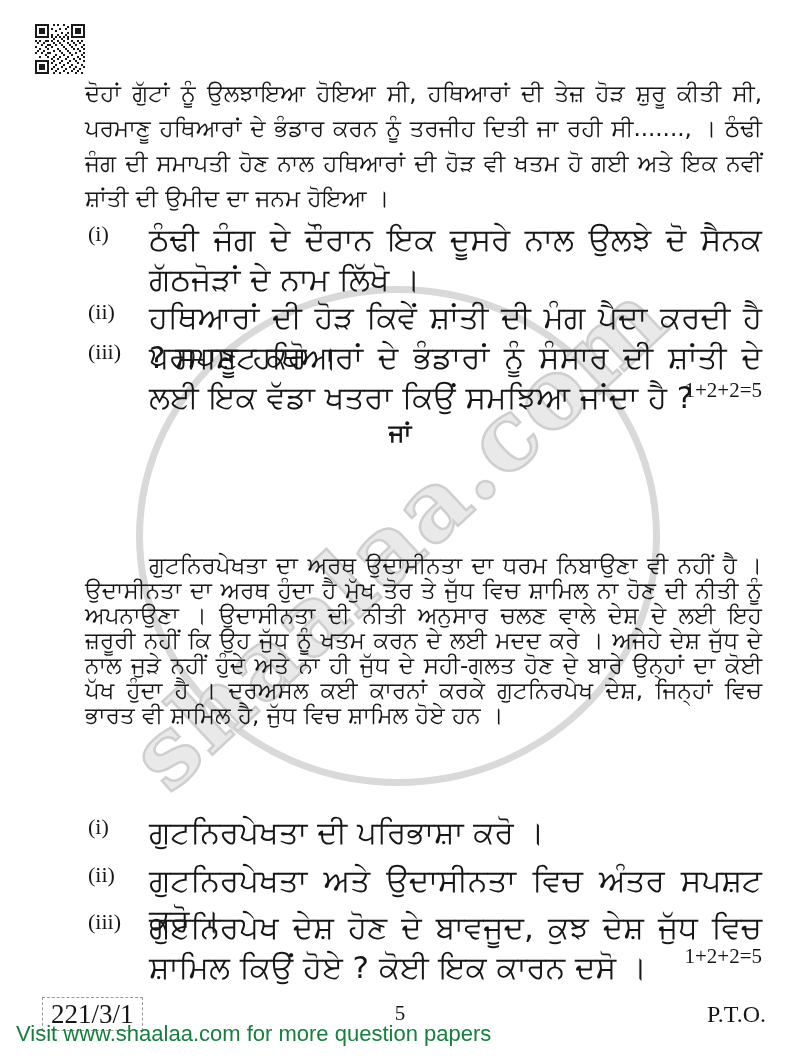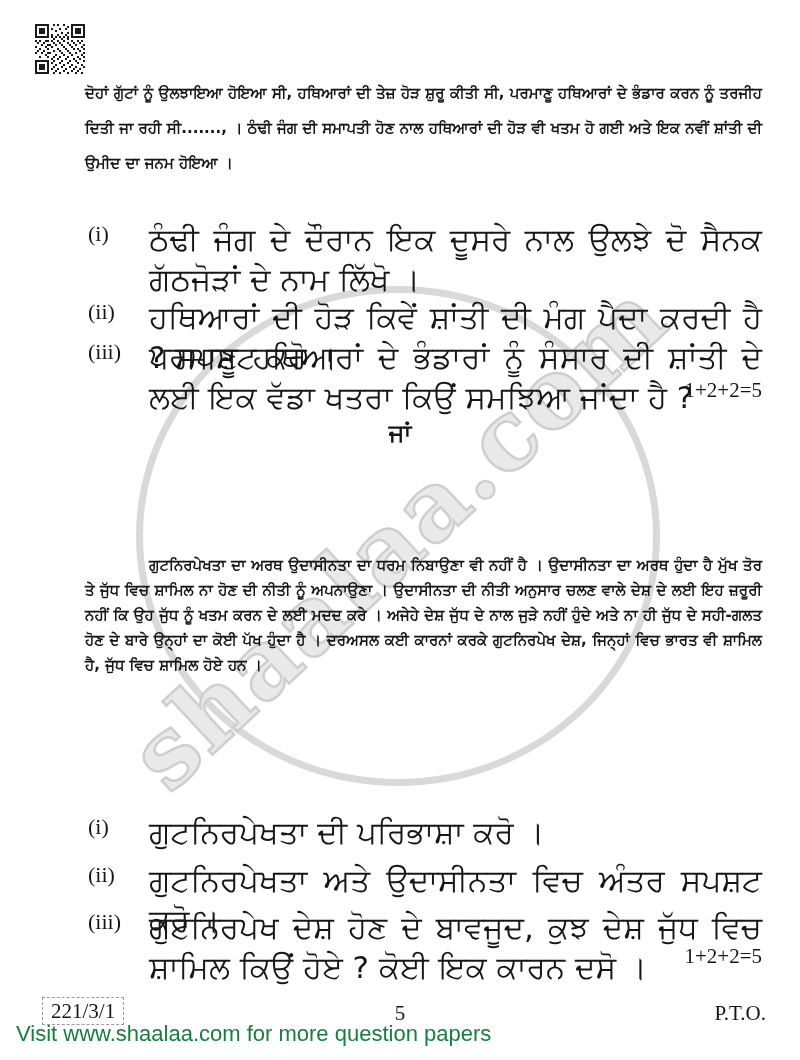--- a/index.html
+++ b/index.html
@@ -16,21 +16,21 @@
     transform:translate(-50%,-50%) rotate(-43deg);
     font-family:"DejaVu Serif", serif; font-size:96px; font-weight:bold;
     white-space:nowrap; letter-spacing:2px;
     color:#e9e9e9; -webkit-text-stroke:2.5px #cfcfcf;
   }
   
   .content { position:absolute; left:0; top:0; width:800px; height:1060px; z-index:1; }
   .qr { position:absolute; left:35px; top:24px; }
   .para {
     position:absolute; left:85px; width:677px;
-    font-size:15px; line-height:35px; text-align:justify;font-weight:bold;
+    font-size:23px; line-height:35px; text-align:justify;
   }
   #para1 { top:76px; }
   #instruction { top:474px; line-height:40px; }
   #para2 { top:553px; line-height:25px; text-indent:64px; }
   .qrow { position:absolute; left:85px; width:677px; }
   .qnum { position:absolute; left:3px; top:2px;
     font-family:"Liberation Serif", serif; font-size:22px; }
   .qtext { display:block; margin-left:64px; font-size:31px;
     line-height:40px; text-align:justify; }
   #q1-1 { top:219px; }
@@ -41,25 +41,25 @@
   #q2-3 { top:907px; }
   .marks { position:absolute; right:38px;
     font-family:"Liberation Serif", serif; font-size:21px; }
   #marks1 { top:378px; }
   #marks2 { top:944px; }
   .or-label { position:absolute; top:419px; left:0; width:800px;
     text-align:center; font-weight:bold; font-size:24px; }
   
   .footer-code { position:absolute; left:42px; top:997px;
     border:1px dashed #9a9a9a; padding:1px 8px 0;
-    font-family:"Liberation Serif", serif; font-size:21px; background:transparent; }
+    font-family:"Liberation Serif", serif; font-size:27px; background:transparent; }
   .footer-page { position:absolute; left:0; top:1001px; width:800px; text-align:center;
     font-family:"Liberation Serif", serif; font-size:21px; }
   .footer-pto { position:absolute; right:34px; top:1001px;
-    font-family:"Liberation Serif", serif; font-size:21px; }
+    font-family:"Liberation Serif", serif; font-size:24px; }
   .banner { position:absolute; left:16px; top:1021px; z-index:2;
     font-family:"Liberation Sans", sans-serif; font-size:22px; color:#15803d; }
 </style>
 </head>
 <body>
 
 <div class="page">
 
   <div class="watermark">
     <div class="watermark-circle"></div>

